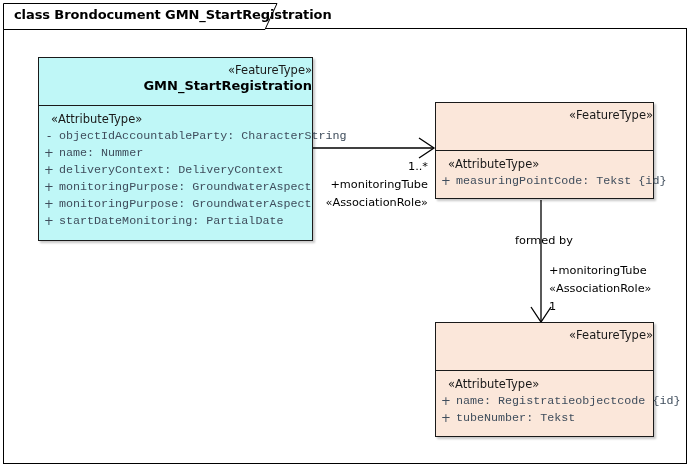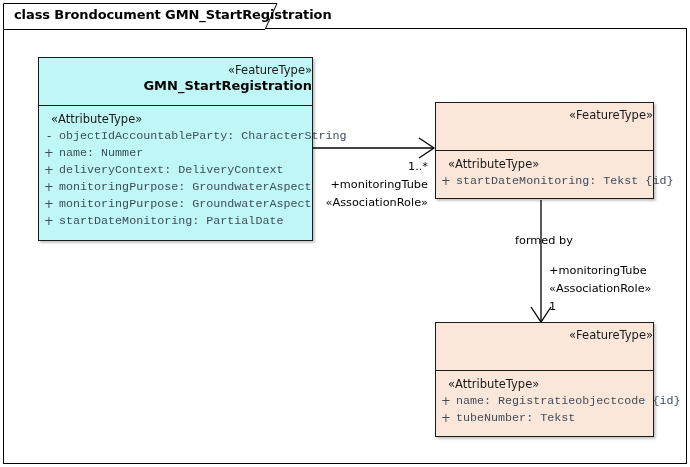--- a/index.html
+++ b/index.html
@@ -185,21 +185,21 @@
   </div>
 
   <div class="cls peach" style="left:435px; top:102px; width:219px; height:97px;">
     <div class="cls-head" style="height:48px;">
       <div class="stereo">«FeatureType»</div>
     </div>
     <div class="cls-body">
       <div class="attr-stereo">«AttributeType»</div>
       <div class="attr-row">
         <span class="attr-vis">+</span>
-        <span class="attr-text">startDateMonitoring: Tekst {id}</span>
+        <span class="attr-text">measuringPointCode: Tekst {id}</span>
       </div>
     </div>
   </div>
 
   <div class="cls peach" style="left:435px; top:322px; width:219px; height:115px;">
     <div class="cls-head" style="height:48px;">
       <div class="stereo">«FeatureType»</div>
     </div>
     <div class="cls-body">
       <div class="attr-stereo">«AttributeType»</div>

